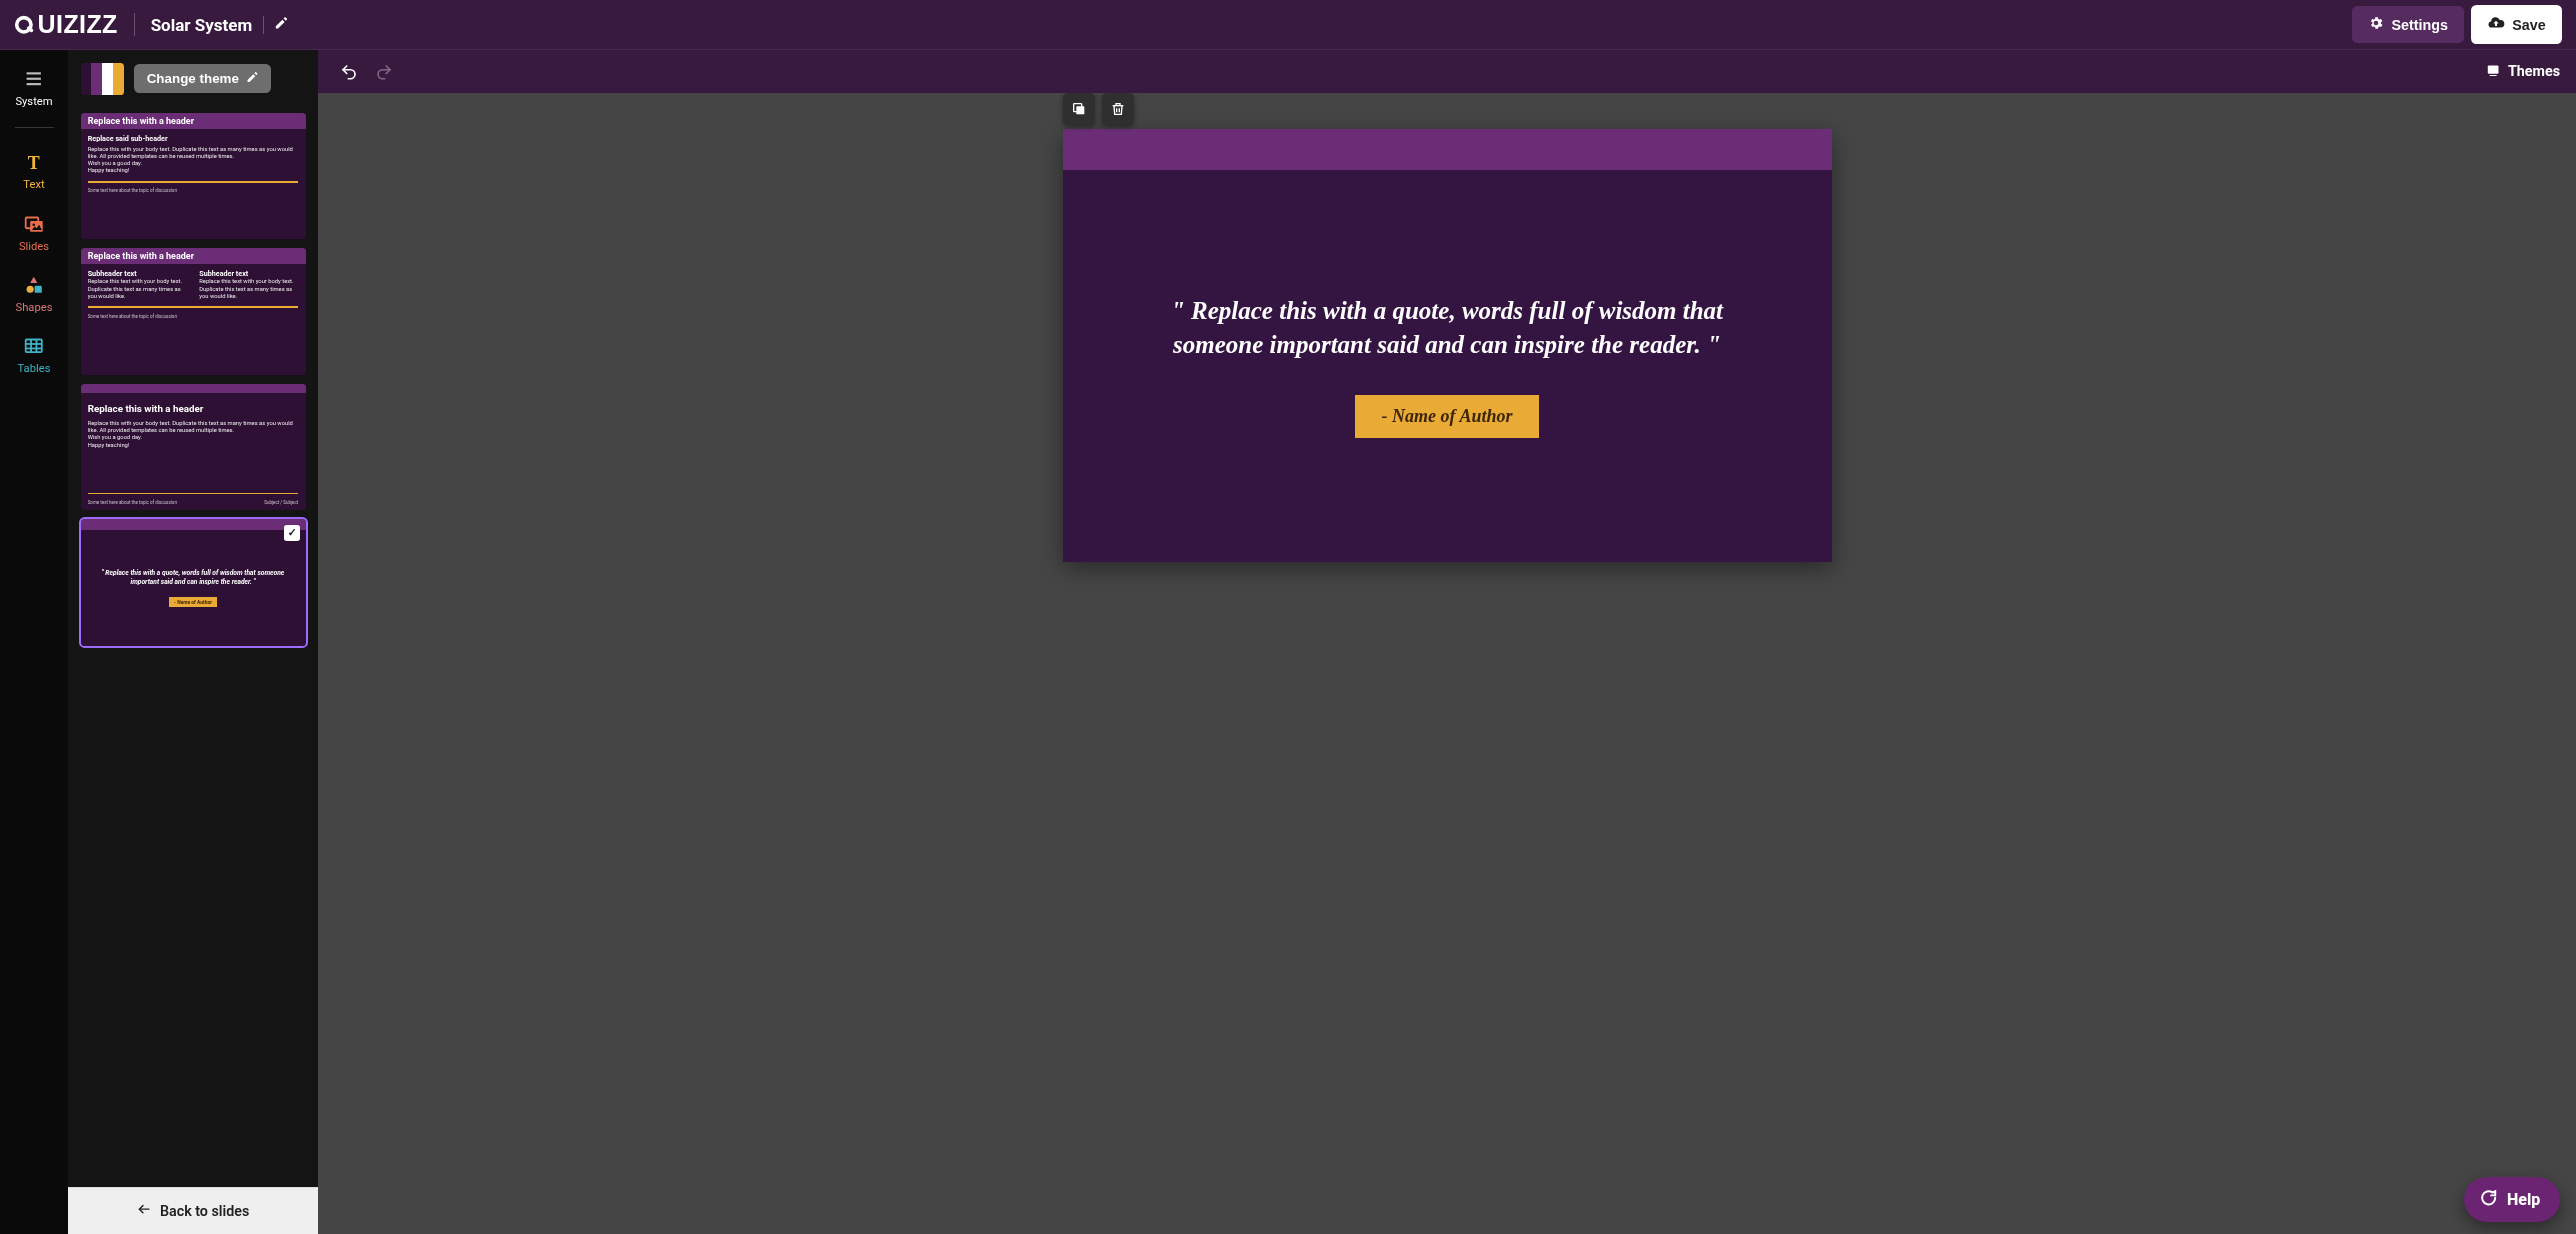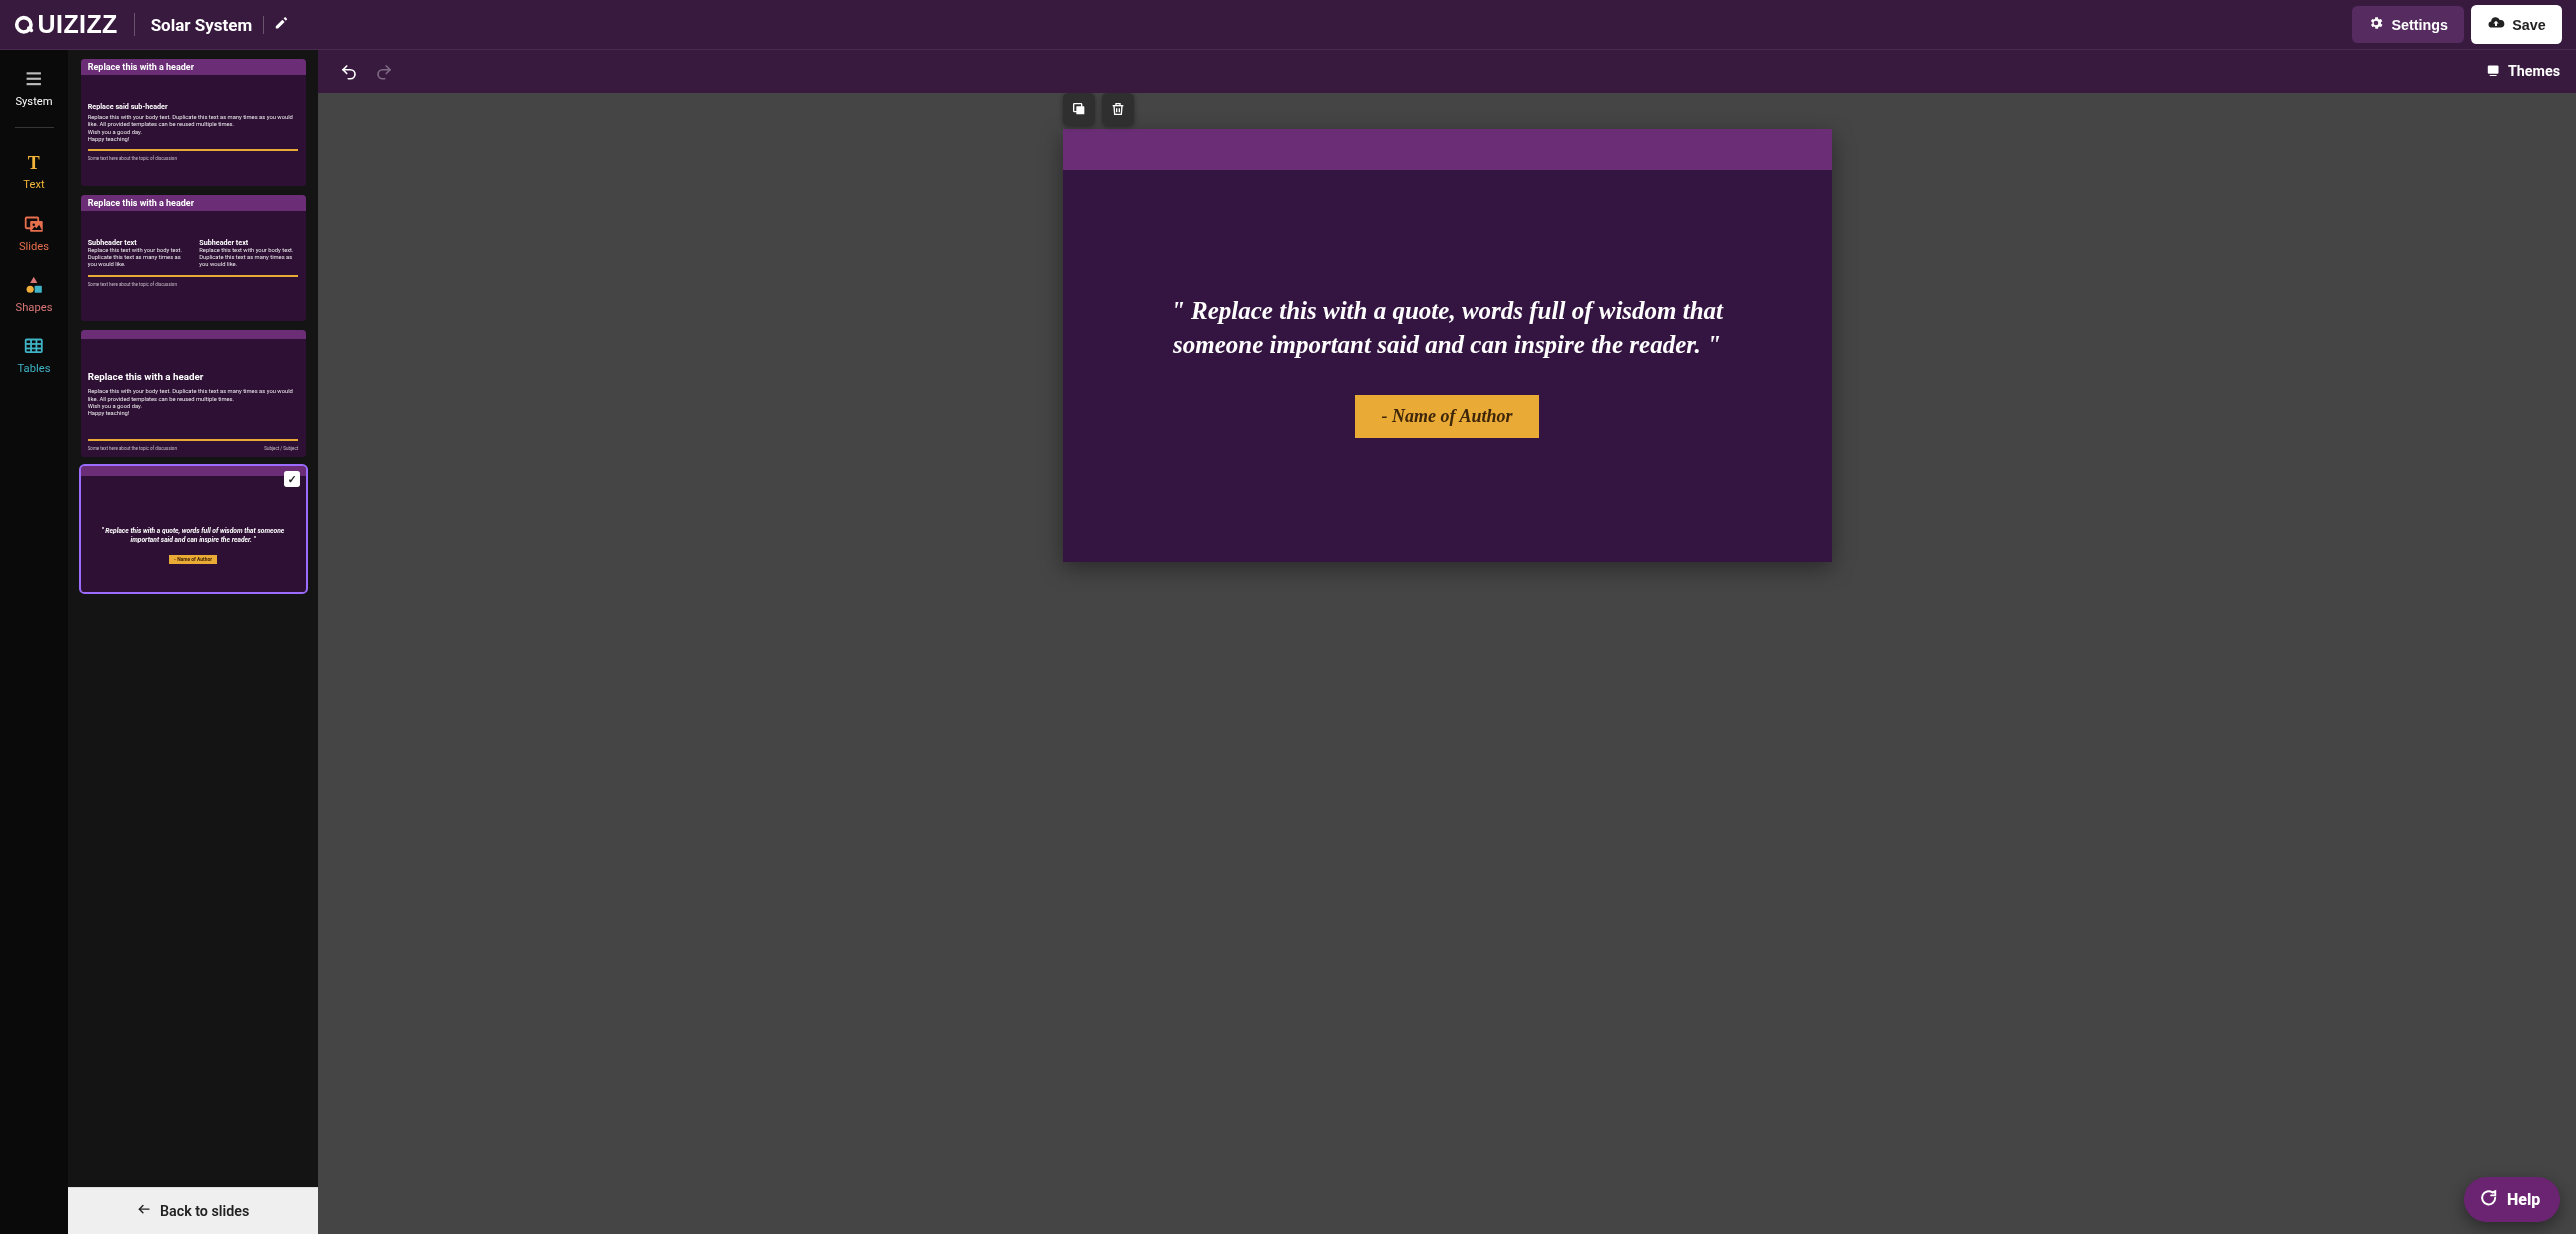--- a/index.html
+++ b/index.html
@@ -52,21 +52,21 @@
   .thumb-panel{position:fixed;top:var(--hdr-h);left:var(--rail-w);bottom:0;width:var(--panel-w);background:var(--panel-bg);display:flex;flex-direction:column;z-index:35;}
   .panel-hdr{display:flex;align-items:center;gap:10.7px;padding:12.5px 12.5px 9px;}
   .theme-swatch{width:43px;height:32px;border-radius:3.6px;overflow:hidden;display:flex;}
   .theme-swatch span{flex:1;}
   .btn-change{background:var(--btn-grey);color:#fff;border:none;border-radius:5.4px;padding:7.2px 12.5px;font-weight:700;font-size:13.4px;display:inline-flex;align-items:center;gap:7.2px;cursor:pointer;}
   .panel-scroll{flex:1;overflow:auto;padding:0 12.5px 9px;}
   .panel-scroll::-webkit-scrollbar{width:7.2px;}
   .panel-scroll::-webkit-scrollbar-thumb{background:#3a3a3a;border-radius:3.6px;}
 
   .thumb{position:relative;margin:9px 0;border-radius:3.6px;overflow:hidden;cursor:pointer;background:var(--purple-dark2);}
-  .thumb-inner{width:100%;aspect-ratio:16/9;display:flex;flex-direction:column;color:#fff;font-size:7.2px;gap:22px;}
+  .thumb-inner{width:100%;aspect-ratio:16/9;display:flex;flex-direction:column;color:#fff;font-size:7.2px;}
   .t-band{height:16px;background:var(--purple-med);display:flex;align-items:center;padding:0 7.2px;font-size:9px;font-weight:700;}
   .t-body{flex:1;padding:5.4px 7.2px;display:flex;flex-direction:column;gap:2.7px;}
   .t-sub{font-size:7.2px;font-weight:700;}
   .t-text{font-size:5.8px;line-height:1.25;opacity:.92;}
   .t-rule{height:1.8px;background:var(--accent);margin:3.6px 0 2.7px;}
   .t-foot{font-size:4.5px;opacity:.7;display:flex;justify-content:space-between;}
   .t-cols{display:flex;gap:12.5px;}
   .t-cols>div{flex:1;}
   .thumb.selected{outline:2.7px solid var(--sel);outline-offset:0;}
   .thumb .chk{position:absolute;top:5.4px;right:5.4px;width:16px;height:16px;border-radius:2.7px;background:#fff;color:#222;display:none;align-items:center;justify-content:center;font-size:10.7px;font-weight:900;}
@@ -185,20 +185,34 @@
           <line x1="3" y1="15" x2="21" y2="15"></line>
           <line x1="9" y1="5" x2="9" y2="19"></line>
           <line x1="15" y1="5" x2="15" y2="19"></line>
         </svg>
       </span>
     <span>Tables</span>
   </div>
 </nav>
 
 <aside class="thumb-panel">
+  <div class="panel-hdr">
+    <div class="theme-swatch">
+      <span style="background:#2E1034"></span>
+      <span style="background:#6B2E76"></span>
+      <span style="background:#FFFFFF"></span>
+      <span style="background:#EAAA36"></span>
+    </div>
+    <button class="btn-change">
+      <span>Change theme</span>
+      <span><svg width="12.5" height="12.5" viewBox="0 0 24 24" fill="#fff">
+            <path d="M3 17.25V21h3.75L17.81 9.94l-3.75-3.75L3 17.25zM21.71 6.04a1 1 0 0 0 0-1.41l-2.34-2.34a1 1 0 0 0-1.41 0l-1.83 1.83 3.75 3.75 1.83-1.83z"></path>
+          </svg></span>
+    </button>
+  </div>
 
   <div class="panel-scroll">
 
     <div class="thumb">
       <div class="thumb-inner">
         <div class="t-band">Replace this with a header</div>
         <div class="t-body">
           <div class="t-sub">Replace said sub-header</div>
           <div class="t-text" style="white-space:pre-line;">Replace this with your body text. Duplicate this text as many times as you would like. All provided templates can be reused multiple times.
 Wish you a good day.

